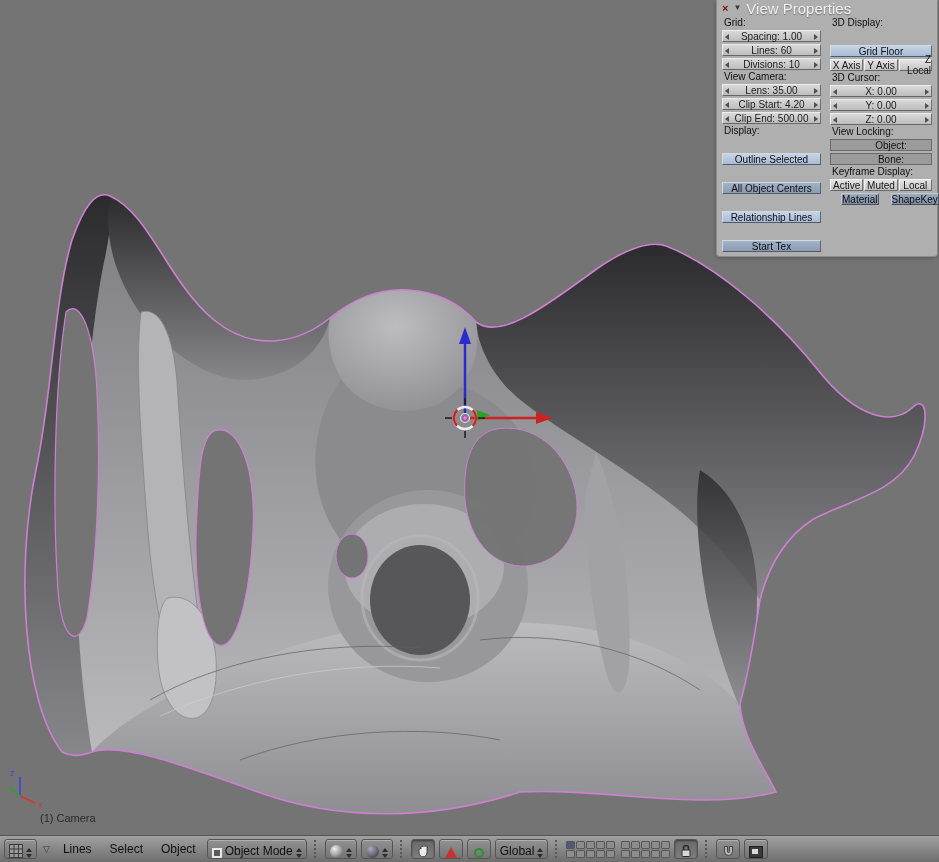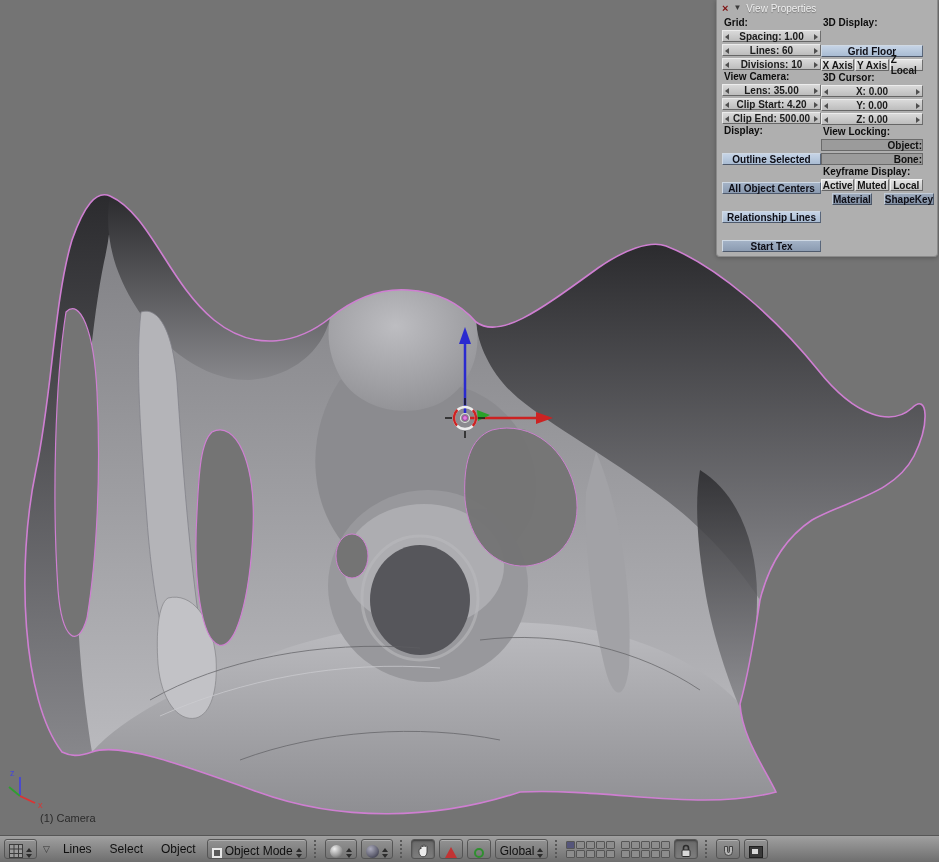--- a/index.html
+++ b/index.html
@@ -19,22 +19,22 @@
     background:rgba(178,178,178,0.94);
     border:1px solid #8a8a8a;border-top:none;
     border-radius:0 0 4px 4px;
     font-size:10px;color:#111;
     box-shadow:0 1px 4px rgba(0,0,0,.25);
     box-sizing:border-box;padding-bottom:4px;
   }
   .panel-header{display:flex;align-items:center;gap:5px;height:14px;padding:1px 5px;}
   .close{color:#7e1010;font-weight:bold;font-size:11px;line-height:12px;cursor:default;}
   .coll{color:#3a3a3a;font-size:8px;line-height:12px;}
-  .ptitle{color:#f0f0f0;font-size:10px;text-shadow:0 1px 1px rgba(0,0,0,.35);}
-  .panel-body{display:flex;padding:2px 4px 0 5px;font-weight:bold;}
+  .ptitle{color:#f0f0f0;font-size:15px;text-shadow:0 1px 1px rgba(0,0,0,.35);}
+  .panel-body{display:flex;gap:9px;padding:2px 4px 0 5px;}
   .col{display:flex;flex-direction:column;gap:2px;}
   .col.left{width:99px;}
   .col.right{width:102px;}
   .plabel{height:10px;line-height:10px;color:#0d0d0d;padding-left:2px;}
   .numfield,.toggle,.btn-light,.btn-slate,.textfield{
     height:12px;border-radius:0;display:flex;align-items:center;justify-content:center;
     font-size:10px;position:relative;box-sizing:border-box;
   }
   .numfield{
     background:linear-gradient(#d9d9d9,#bdbdbd);
@@ -52,24 +52,24 @@
     background:linear-gradient(#e4e4e4,#c4c4c4);
     border:1px solid;border-color:#f2f2f2 #6f6f6f #666 #f2f2f2;color:#141414;
   }
   .btn-slate{
     background:linear-gradient(#9daab c,#8290a4);
     background:linear-gradient(#9daabc,#8290a4);
     border:1px solid;border-color:#c2ccd8 #4e5a6c #46505f #c2ccd8;color:#0e0e16;margin-left:11px;
   }
   .textfield{
     background:#9b9b9b;border:1px solid #6a6a6a;color:#101010;
-    justify-content:flex-end;padding-left:20px;
+    justify-content:center;padding-left:20px;
   }
   .row{display:flex;gap:1px;}
-  .row>*{flex:1;}
+  .row>*{flex:1;text-align:right;}
 
   
   .header-bar{
     position:absolute;left:0;top:835px;width:939px;height:27px;box-sizing:border-box;
     background:linear-gradient(#a0a0a0,#6e6e6e);
     border-top:1px solid #565656;
     display:flex;align-items:center;gap:4px;padding:0 4px;
     font-size:12px;color:#0f0f0f;
   }
   .menu{padding:0 7px;line-height:26px;}

